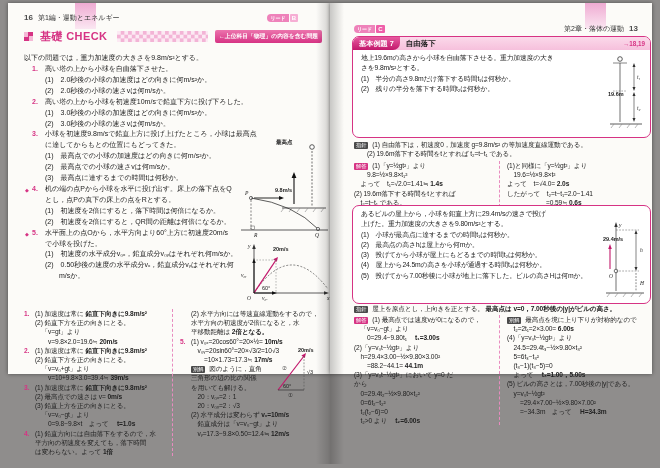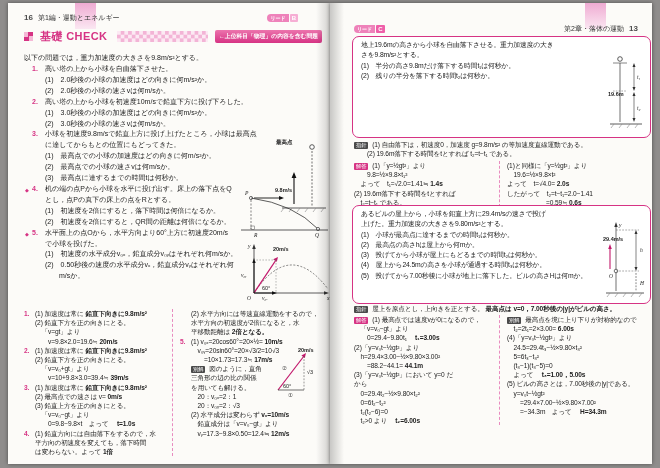--- a/index.html
+++ b/index.html
@@ -1,18 +1,18 @@
 <!DOCTYPE html>
 <html><head>
 <meta charset="utf-8">
 <style>
   html,body{margin:0;padding:0;background:#8f8d8c;}
   .wrap{position:relative;width:660px;height:468px;background:#8f8d8c;overflow:hidden;
         font-family:"Liberation Sans",sans-serif;color:#222;}
-  .page{position:absolute;top:3px;width:322px;height:461px;background:#fcfbf8;box-shadow:0 0 4px rgba(0,0,0,.45);}
+  .page{position:absolute;top:3px;width:322px;height:371px;background:#fcfbf8;box-shadow:0 0 4px rgba(0,0,0,.45);}
   #pageL{left:8px;}
   #pageR{left:330px;}
   .bindshadow{position:absolute;top:3px;left:316px;width:28px;height:461px;pointer-events:none;
     background:linear-gradient(to right,rgba(0,0,0,0),rgba(0,0,0,.14) 42%,rgba(0,0,0,.20) 52%,rgba(0,0,0,0));}
   .tab{position:absolute;top:0;height:26px;width:21px;background:linear-gradient(#efabd2,#fbe7f2);}
   #tabL{left:67px;} #tabR{left:255px;}
 
   .hdr{position:absolute;top:9px;left:16px;right:14px;height:11px;font-size:7px;color:#333;display:flex;align-items:center;gap:5px;}
   .pn{font-weight:bold;color:#4c4c4c;font-size:8px;}
   .badge{display:flex;align-items:center;}
@@ -532,20 +532,25 @@
       <span class="badge" style="margin-left:8px;">
         <span class="pill">リード</span>
         <span class="sq" style="background:#ef5fa9;">C</span>
       </span>
       <span class="spacer"></span>
       <span>第2章・落体の運動</span>
       <span class="pn">13</span>
     </div>
 
     <div class="exbox" id="ex7">
+      <div class="exhdr">
+        <span class="exlabel">基本例題 7</span>
+        <span class="extitle">自由落下</span>
+        <span class="exref">→18,19</span>
+      </div>
       <div class="exbody">
 
           <div class="exline">
             <span>地上19.6mの高さから小球を自由落下させる。重力加速度の大き</span>
           </div>
 
           <div class="exline">
             <span>さを9.8m/s²とする。</span>
           </div>
 

